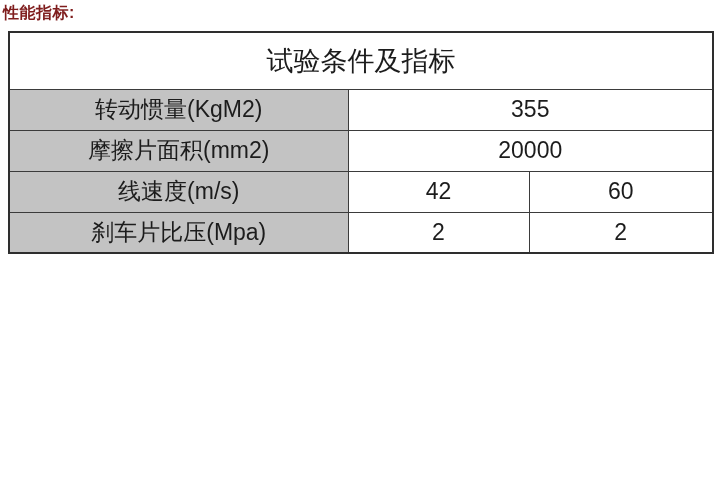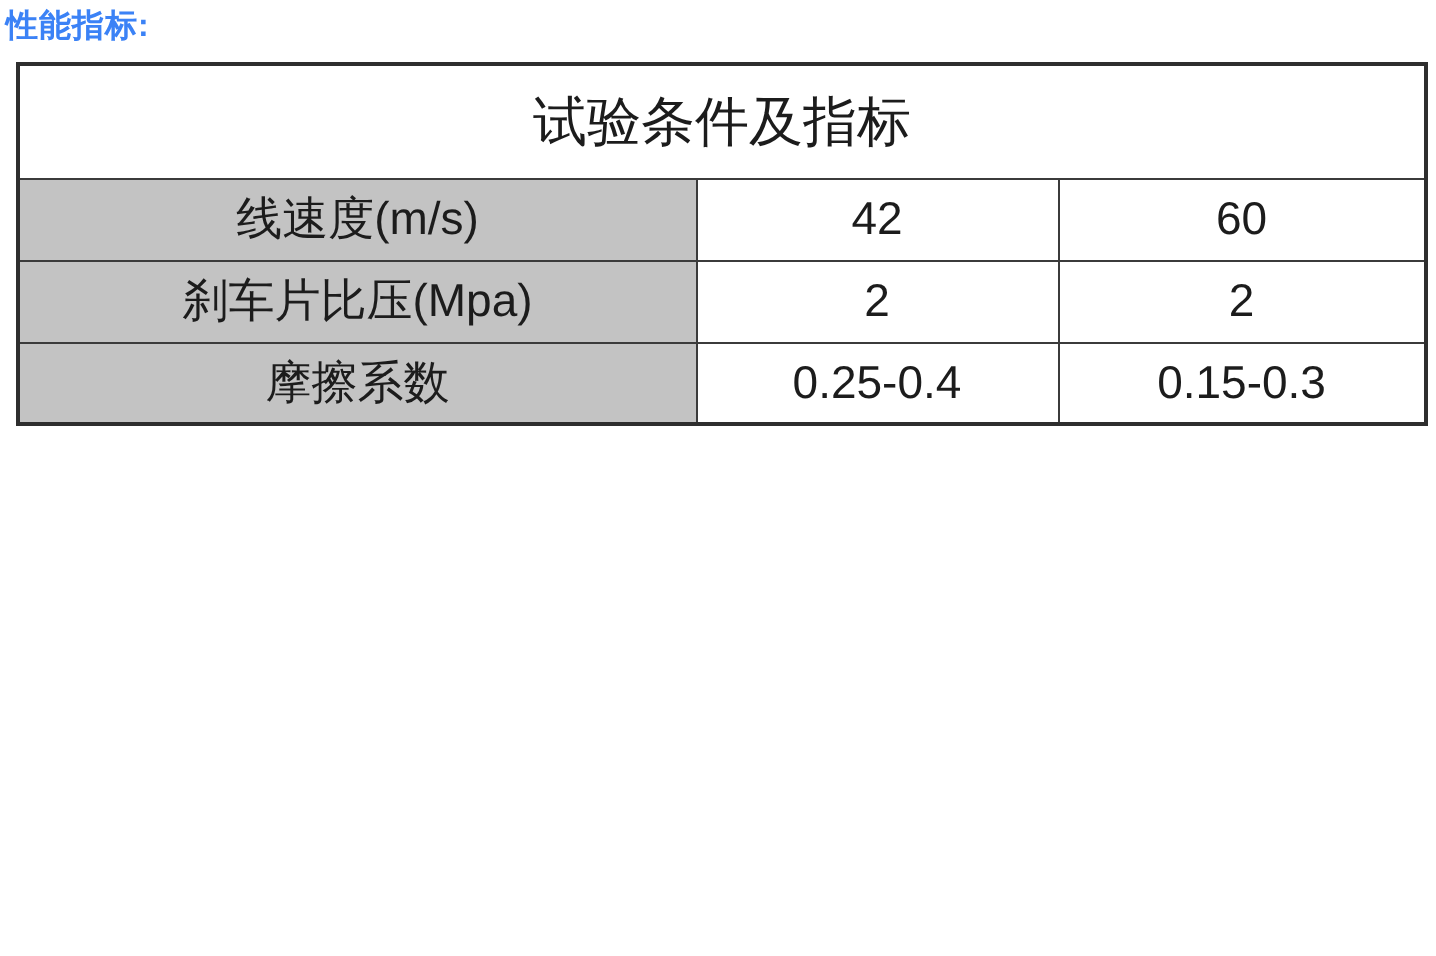--- a/index.html
+++ b/index.html
@@ -9,21 +9,21 @@
     background: #ffffff;
     font-family: "Liberation Sans", "DejaVu Sans", sans-serif;
     position: relative;
     overflow: hidden;
   }
   .heading {
     position: absolute;
     left: 3px; top: 3px;
     font-size: 16px;
     font-weight: bold;
-    color: #3b82f6;
+    color: #7f1d1d;
     letter-spacing: 0.5px;
   }
   table.spec {
     position: absolute;
     left: 8px; top: 31px;
     width: 704px;
     border-collapse: collapse;
     table-layout: fixed;
     border: 2px solid #2e2e2e;
   }
@@ -61,28 +61,31 @@
   <colgroup>
     <col style="width:339px">
     <col style="width:181px">
     <col style="width:184px">
   </colgroup>
   <tbody>
     <tr>
       <td class="title-cell" colspan="3">试验条件及指标</td>
     </tr>
     <tr>
+      <td class="label-cell">转动惯量(KgM2)</td>
+      <td class="value-cell" colspan="2">355</td>
+    </tr>
+    <tr>
+      <td class="label-cell">摩擦片面积(mm2)</td>
+      <td class="value-cell" colspan="2">20000</td>
+    </tr>
+    <tr>
       <td class="label-cell">线速度(m/s)</td>
       <td class="value-cell">42</td>
       <td class="value-cell">60</td>
     </tr>
     <tr>
       <td class="label-cell">刹车片比压(Mpa)</td>
       <td class="value-cell">2</td>
       <td class="value-cell">2</td>
     </tr>
-    <tr>
-      <td class="label-cell">摩擦系数</td>
-      <td class="value-cell">0.25-0.4</td>
-      <td class="value-cell">0.15-0.3</td>
-    </tr>
   </tbody>
 </table>
 
 </body></html>

